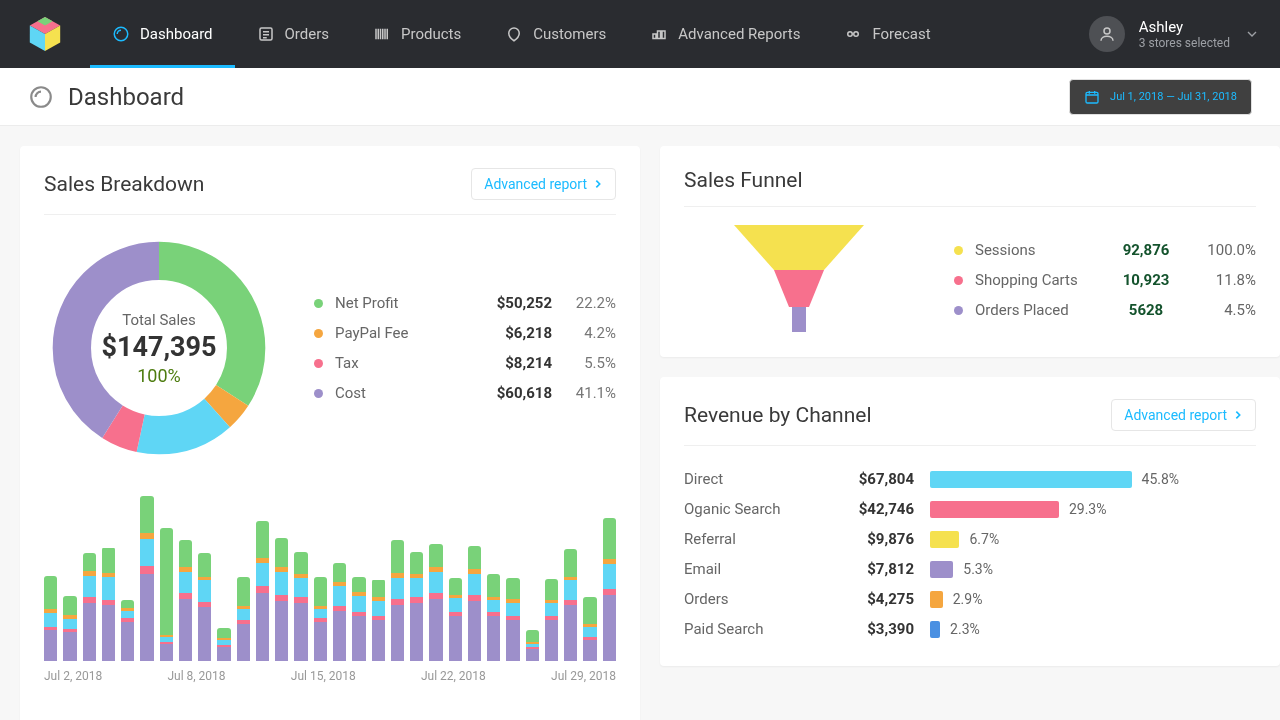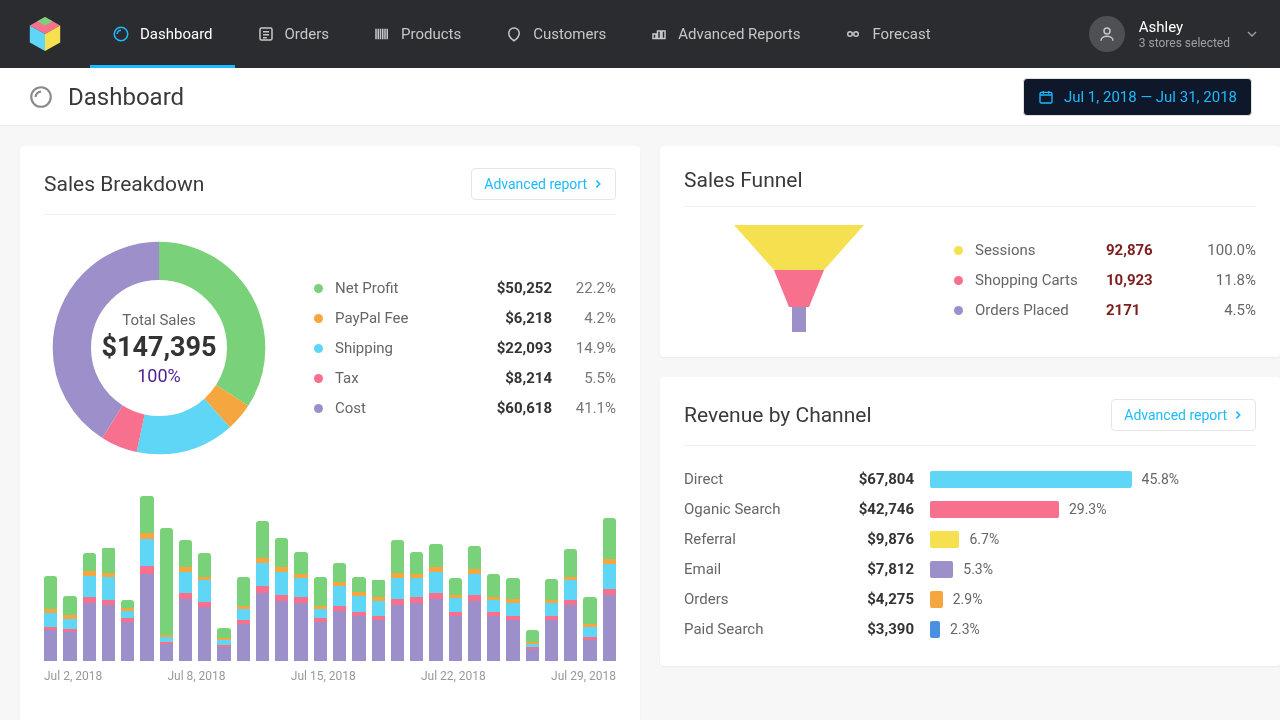--- a/index.html
+++ b/index.html
@@ -22,55 +22,55 @@
 .spacer{flex:1}
 .user{display:flex;align-items:center;gap:14px;padding:0 20px;color:#fff;cursor:pointer}
 .avatar{width:36px;height:36px;border-radius:50%;background:#4e5054;display:flex;align-items:center;justify-content:center}
 .usertxt{display:flex;flex-direction:column;line-height:1.2}
 .usertxt small{color:#9da0a5;font-size:12px}
 .chev{width:16px;height:16px;stroke:#9da0a5;fill:none;stroke-width:2}
 
 .pagehead{height:58px;background:#fff;border-bottom:1px solid var(--border);display:flex;align-items:center;padding:0 28px;gap:14px}
 .pagehead h1{font-size:24px;font-weight:400;color:#3a3a3a}
 .pagehead .ring{width:26px;height:26px;stroke:#8a8a8a;fill:none;stroke-width:2}
-.datebtn{margin-left:auto;border:1px solid #e0e0e0;border-radius:4px;background:#0f172a;color:var(--accent);font-size:15px;padding:9px 14px;display:flex;align-items:center;gap:10px;cursor:pointer}
+.datebtn{margin-left:auto;border:1px solid #e0e0e0;border-radius:4px;background:#404040;color:var(--accent);font-size:11px;padding:9px 14px;display:flex;align-items:center;gap:10px;cursor:pointer}
 .cal{width:16px;height:16px;stroke:var(--accent);fill:none;stroke-width:2}
 
 .grid{display:grid;grid-template-columns:620px 620px;gap:20px;padding:20px}
 .card{background:#fff;border-radius:4px;box-shadow:0 1px 2px rgba(0,0,0,.05);padding:22px 24px}
 .cardhead{display:flex;align-items:center;border-bottom:1px solid #efefef;padding-bottom:14px;margin-bottom:18px}
 .cardhead h2{font-size:21px;font-weight:400;color:#3a3a3a}
 .advbtn{margin-left:auto;border:1px solid #e6e6e6;border-radius:4px;padding:7px 12px;color:var(--accent);font-size:14px;display:flex;align-items:center;gap:6px;cursor:pointer;background:#fff}
 .chevr{width:10px;height:10px;stroke:var(--accent);fill:none;stroke-width:2}
 
 .sbbody{display:flex;gap:40px;align-items:center}
 .donut{position:relative;width:230px;height:230px}
 .donut svg{width:230px;height:230px;transform:rotate(-90deg)}
 .donut .center{position:absolute;inset:0;display:flex;flex-direction:column;align-items:center;justify-content:center;gap:2px}
 .donut .center .lbl{font-size:15px;color:#666}
 .donut .center .val{font-size:27px;font-weight:700;color:#333}
-.donut .center .pct{font-size:18px;color:#4c1d95}
+.donut .center .pct{font-size:18px;color:#4d7c0f}
 .sbtable{flex:1}
 .sbrow{display:flex;align-items:center;padding:6px 0;font-size:15px}
 .dot{width:9px;height:9px;border-radius:50%;margin-right:12px;flex:0 0 9px}
 .sbrow .name{flex:1;color:#666}
 .sbrow .amt{width:90px;text-align:right;font-weight:700;color:#333}
 .sbrow .p{width:64px;text-align:right;color:#777}
 
 .bars{margin-top:30px;height:190px;display:flex;align-items:flex-end;gap:6px;position:relative;padding-bottom:22px}
 .bar{flex:1;display:flex;flex-direction:column-reverse;border-radius:3px 3px 0 0;overflow:hidden}
 .seg{width:100%}
 .xticks{position:absolute;left:0;right:0;bottom:0;display:flex;justify-content:space-between;font-size:12px;color:#999}
 
 .fnbody{display:flex;gap:40px;align-items:center}
 .fvis{width:230px;display:flex;justify-content:center}
 .ftable{flex:1}
 .frow{display:flex;align-items:center;padding:6px 0;font-size:15px}
 .frow .name{flex:1;color:#666}
-.frow .v{width:80px;text-align:left;font-weight:700;color:#7f1d1d}
+.frow .v{width:80px;text-align:center;font-weight:700;color:#14532d}
 .frow .p{width:70px;text-align:right;color:#666}
 
 .chrow{display:flex;align-items:center;padding:6px 0;font-size:15px}
 .chrow .name{width:150px;color:#666}
 .chrow .amt{width:80px;text-align:right;font-weight:700;color:#333}
 .chrow .barwrap{flex:1;margin-left:16px;display:flex;align-items:center;gap:10px}
 .chrow .chanbar{height:17px;border-radius:2px}
 .chrow .p{font-size:14px;color:#666}
 .col{display:flex;flex-direction:column;gap:20px}
 .sales-card{height:590px}
@@ -196,26 +196,20 @@
             <span class="amt">$50,252</span>
             <span class="p">22.2%</span>
           </div>
           <div class="sbrow">
             <span class="dot" style="background:#f5a63f"></span>
             <span class="name">PayPal Fee</span>
             <span class="amt">$6,218</span>
             <span class="p">4.2%</span>
           </div>
           <div class="sbrow">
-            <span class="dot" style="background:#5fd6f5"></span>
-            <span class="name">Shipping</span>
-            <span class="amt">$22,093</span>
-            <span class="p">14.9%</span>
-          </div>
-          <div class="sbrow">
             <span class="dot" style="background:#f7708d"></span>
             <span class="name">Tax</span>
             <span class="amt">$8,214</span>
             <span class="p">5.5%</span>
           </div>
           <div class="sbrow">
             <span class="dot" style="background:#9d8fca"></span>
             <span class="name">Cost</span>
             <span class="amt">$60,618</span>
             <span class="p">41.1%</span>
@@ -466,21 +460,21 @@
             </div>
             <div class="frow">
               <span class="dot" style="background:#f7708d"></span>
               <span class="name">Shopping Carts</span>
               <span class="v">10,923</span>
               <span class="p">11.8%</span>
             </div>
             <div class="frow">
               <span class="dot" style="background:#9d8fca"></span>
               <span class="name">Orders Placed</span>
-              <span class="v">2171</span>
+              <span class="v">5628</span>
               <span class="p">4.5%</span>
             </div>
           </div>
       </div>
     </div>
 
     <div class="card">
       <div class="cardhead">
         <h2>Revenue by Channel</h2>
         <button class="advbtn">

